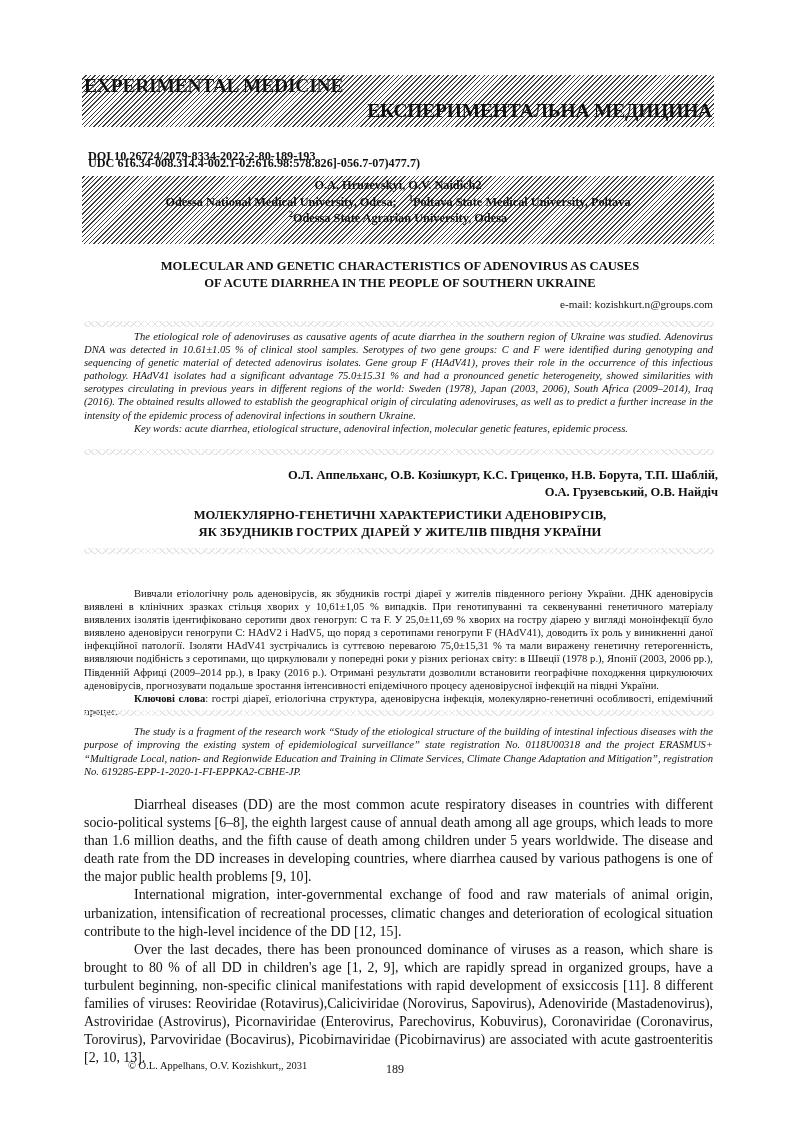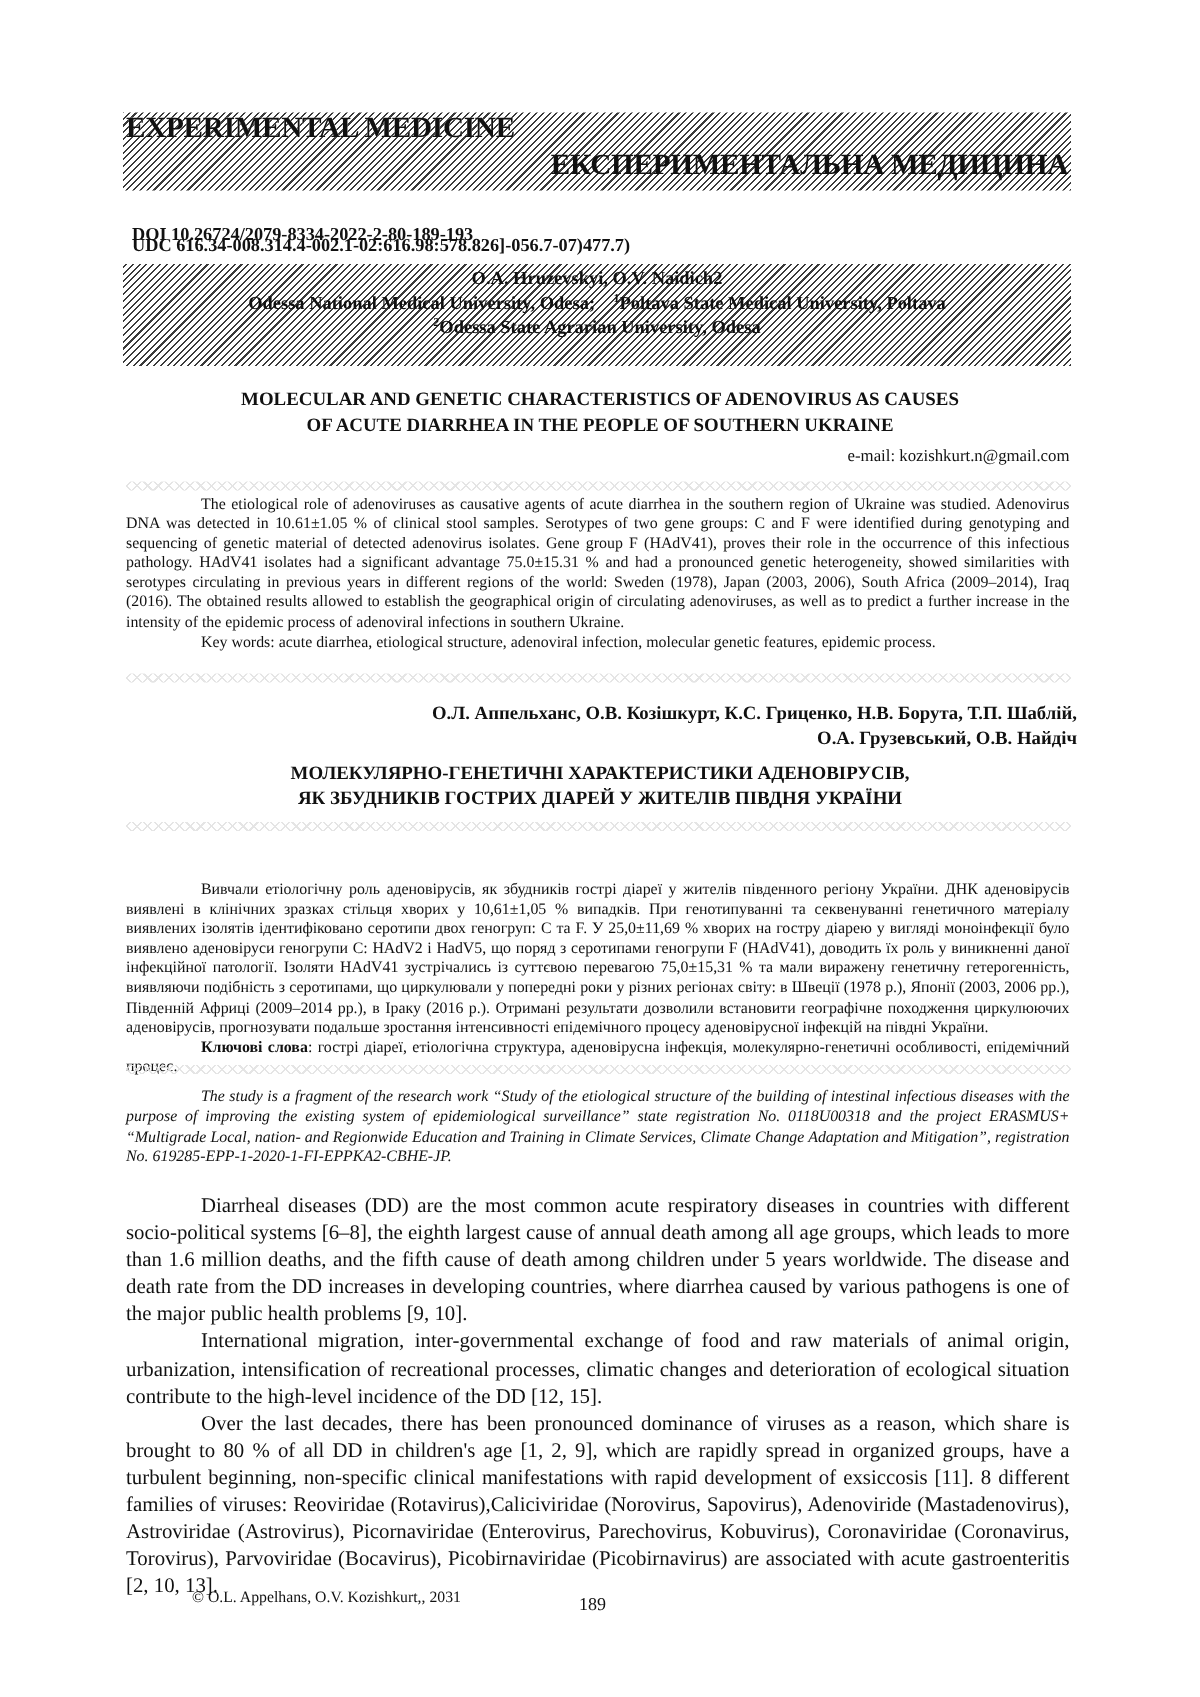--- a/index.html
+++ b/index.html
@@ -168,25 +168,25 @@
   <div>
     <sup>2</sup><span>Odessa State Agrarian University, Odesa</span>
   </div>
 </div>
 
 <div class="title" style="top:258px;">
   <div>MOLECULAR AND GENETIC CHARACTERISTICS OF ADENOVIRUS AS CAUSES</div>
   <div>OF ACUTE DIARRHEA IN THE PEOPLE OF SOUTHERN UKRAINE</div>
 </div>
 
-<div class="email">e-mail: kozishkurt.n@gmail.com</div>
+<div class="email">e-mail: kozishkurt.n@groups.com</div>
 
 <div class="wavy" style="top:321px;"></div>
 
-<div class="abstract" style="top:330px;">
+<div class="abstract" style="top:330px;font-style:italic;">
   <p>The etiological role of adenoviruses as causative agents of acute diarrhea in the southern region of Ukraine was studied. Adenovirus DNA was detected in 10.61±1.05 % of clinical stool samples. Serotypes of two gene groups: C and F were identified during genotyping and sequencing of genetic material of detected adenovirus isolates. Gene group F (HAdV41), proves their role in the occurrence of this infectious pathology. HAdV41 isolates had a significant advantage  75.0±15.31 % and had a pronounced genetic heterogeneity, showed similarities with serotypes circulating in previous years in different regions of the world: Sweden (1978), Japan (2003, 2006), South Africa (2009–2014), Iraq (2016). The obtained results allowed to establish the geographical origin of circulating adenoviruses, as well as to predict a further increase in the intensity of the epidemic process of adenoviral infections in southern Ukraine.</p>
   <p class="nojust">Key words: acute diarrhea, etiological structure, adenoviral infection, molecular genetic features, epidemic process.</p>
 </div>
 
 <div class="wavy" style="top:449px;"></div>
 
 <div class="authors-uk" style="top:467px;">
   <div>О.Л. Аппельханс, О.В. Козішкурт, К.С. Гриценко, Н.В. Борута, Т.П. Шаблій,</div>
   <div>О.А. Грузевський, О.В. Найдіч</div>
 </div>

